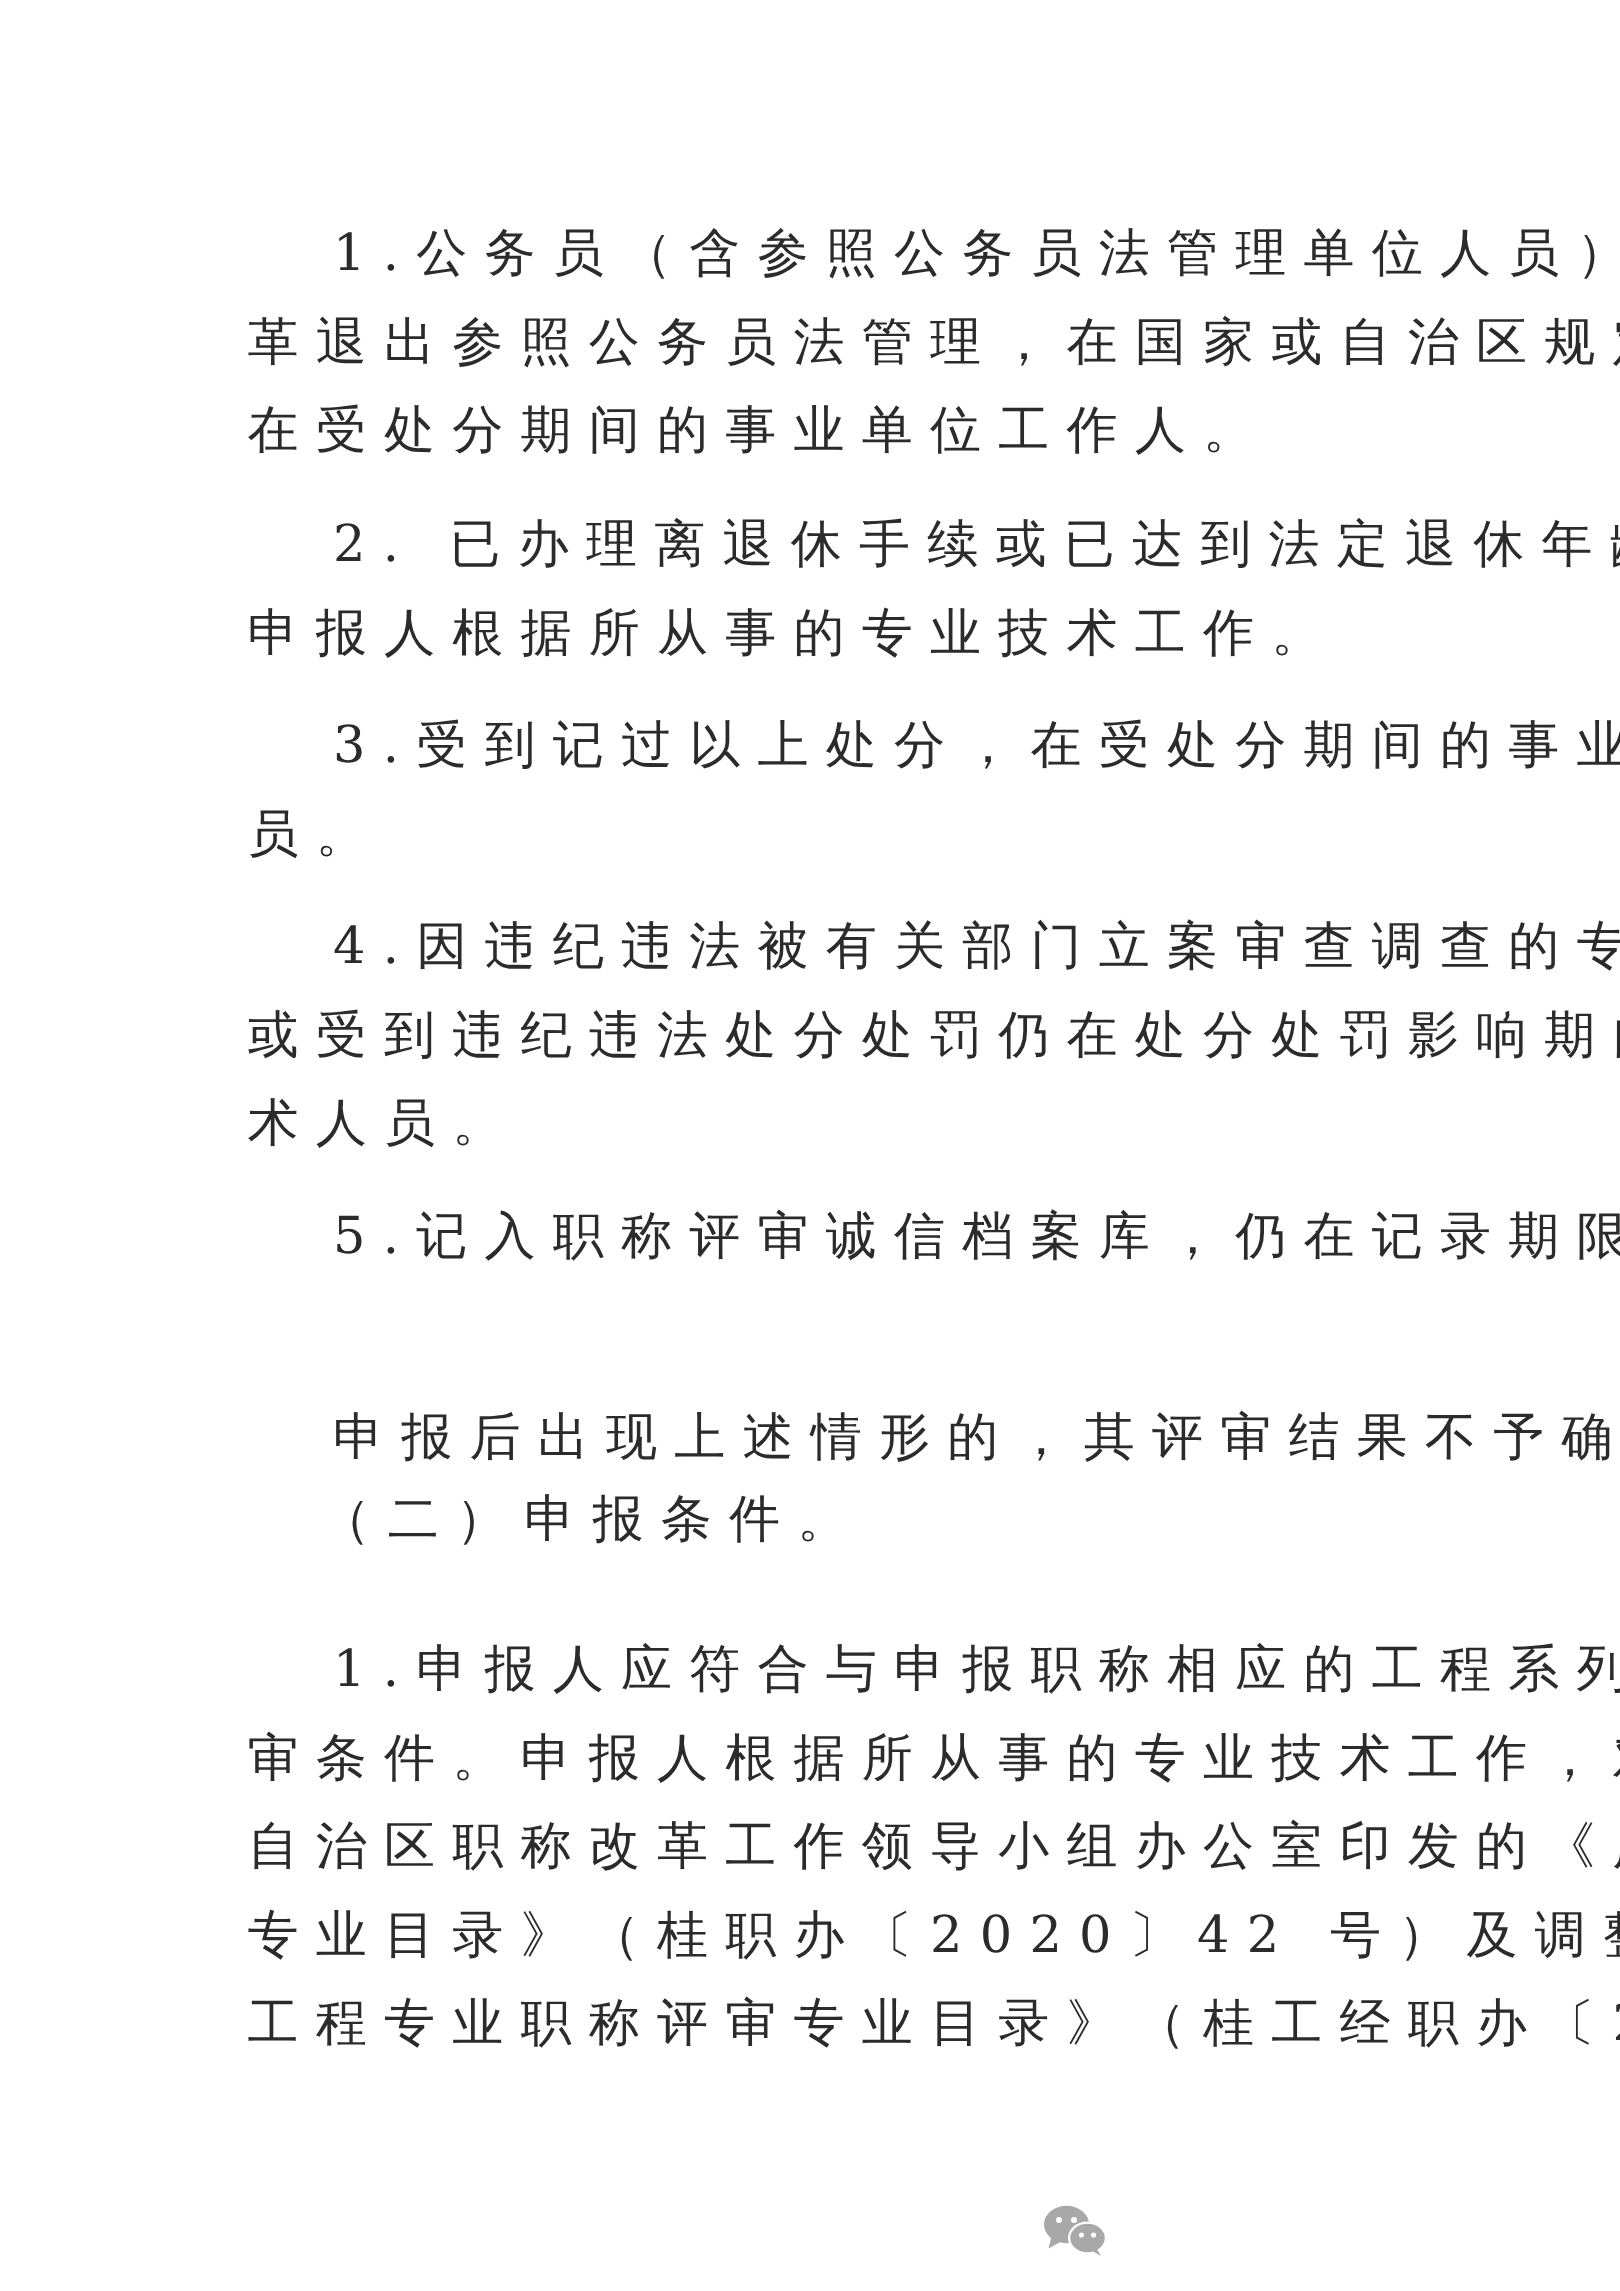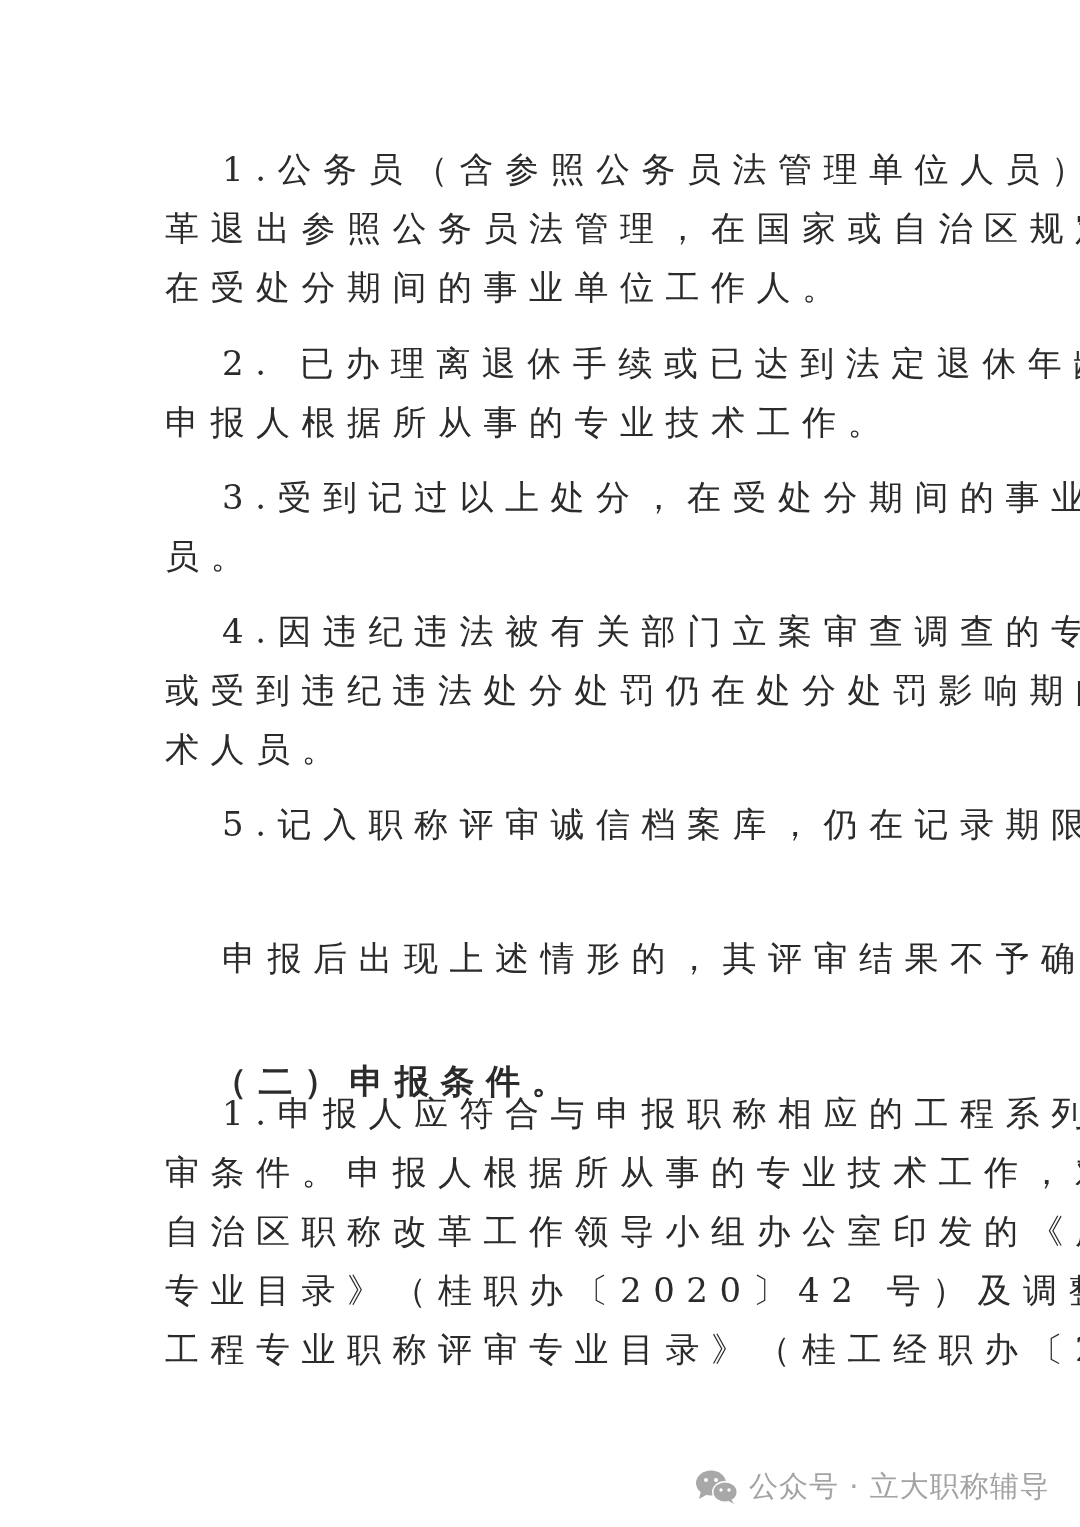--- a/index.html
+++ b/index.html
@@ -85,21 +85,21 @@
   </div>
 
   <div class="para" style="top:795px;">
     <span class="line indent">5.记入职称评审诚信档案库，仍在记录期限的专业技术</span>
   </div>
 
   <div class="para" style="top:929px;">
     <span class="line indent">申报后出现上述情形的，其评审结果不予确认。</span>
   </div>
 
-  <div class="para" style="top:1052px;font-weight:bold;">
+  <div class="para" style="top:984px;">
     <span class="line" style="padding-left:48px;">（二）申报条件。</span>
   </div>
 
   <div class="para" style="top:1084px;">
     <span class="line indent">1.申报人应符合与申报职称相应的工程系列高中初级评</span>
     <span class="line">审条件。申报人根据所从事的专业技术工作，对照广西壮族</span>
     <span class="line">自治区职称改革工作领导小组办公室印发的《广西职称评审</span>
     <span class="line">专业目录》（桂职办〔2020〕42 号）及调整后的《工程系列</span>
     <span class="line">工程专业职称评审专业目录》（桂工经职办〔2025〕2 号），</span>
   </div>
@@ -112,14 +112,13 @@
       <polygon points="6,22 4,30 13,25" fill="#a8a8a8"></polygon>
       <circle cx="11" cy="11" r="2" fill="#ffffff"></circle>
       <circle cx="21" cy="11" r="2" fill="#ffffff"></circle>
       <ellipse cx="30" cy="23" rx="13" ry="11" fill="#ffffff"></ellipse>
       <ellipse cx="30" cy="23" rx="11.5" ry="9.5" fill="#a8a8a8"></ellipse>
       <polygon points="36,30 39,35 32,31" fill="#a8a8a8"></polygon>
       <circle cx="26" cy="21" r="1.7" fill="#ffffff"></circle>
       <circle cx="34" cy="21" r="1.7" fill="#ffffff"></circle>
     </svg>
   </span>
-  <span>公众号 · 立大职称辅导</span>
 </div>
 
 </body></html>

